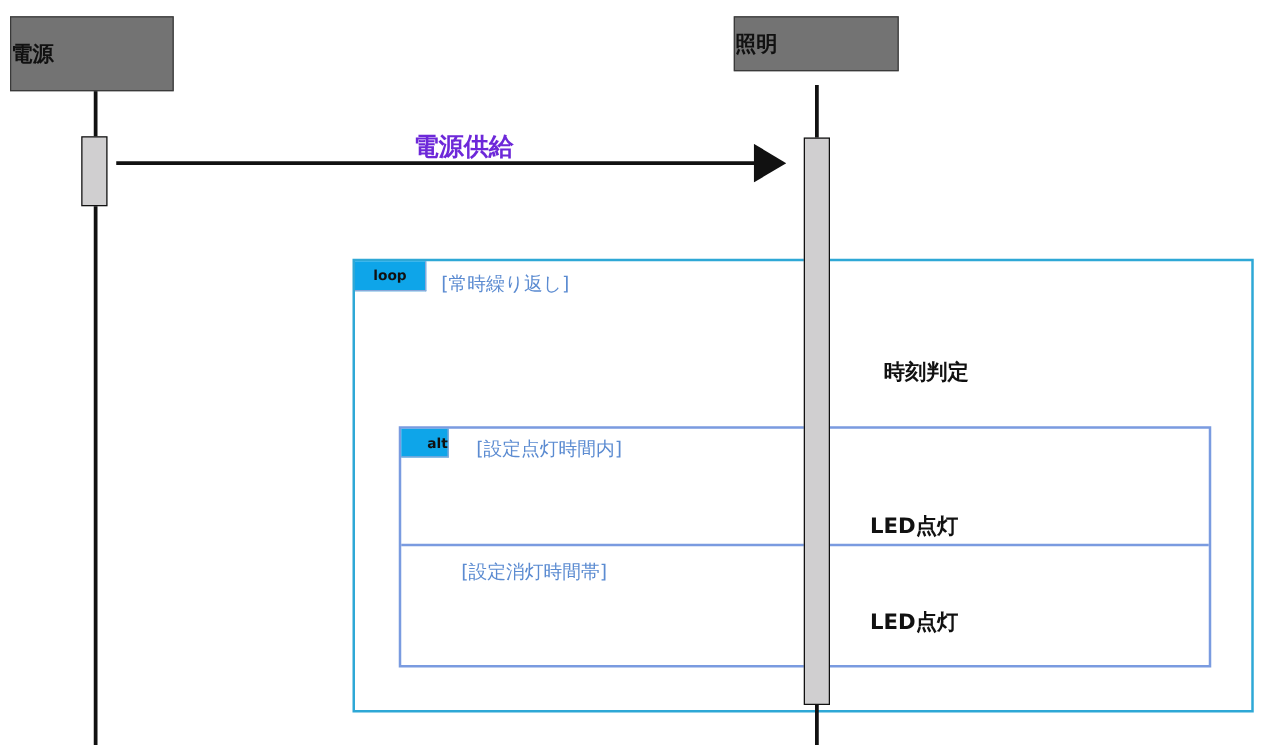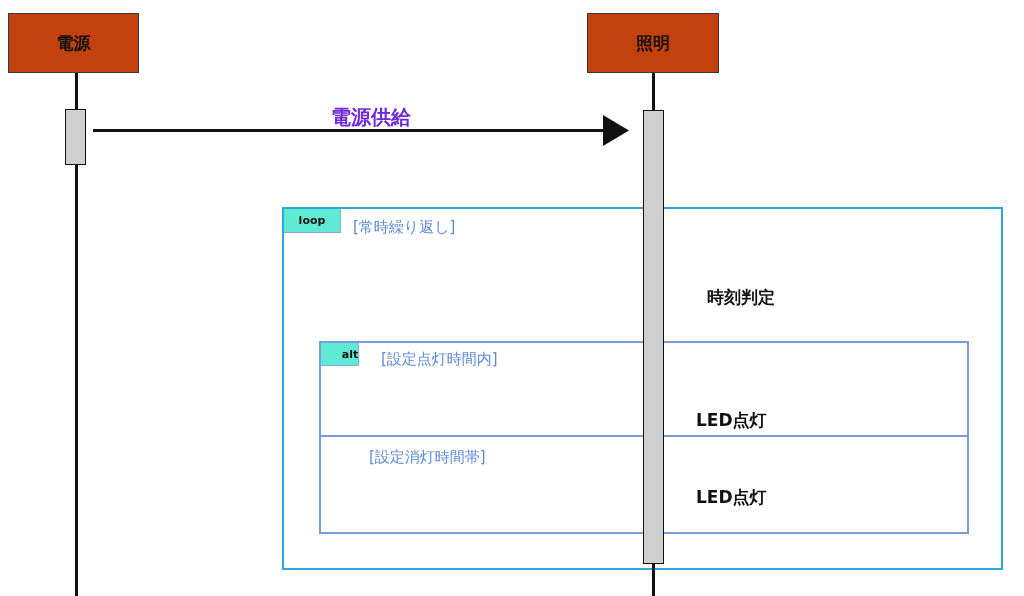--- a/index.html
+++ b/index.html
@@ -1,29 +1,29 @@
 <!DOCTYPE html>
 <html><head>
 <meta charset="utf-8">
 <style>
   html, body { margin: 0; padding: 0; background: #ffffff; }
   body { width: 1024px; height: 596px; position: relative; overflow: hidden;
          font-family: "DejaVu Sans", "Liberation Sans", sans-serif; }
   .abs { position: absolute; }
-  .actor { background: #c2410c; border: 1.5px solid #3a3a3a; box-sizing: border-box;
-           display: flex; align-items: center; justify-content: center;
+  .actor { background: #737373; border: 1.5px solid #3a3a3a; box-sizing: border-box;
+           display: flex; align-items: center; justify-content: flex-start;
            font-weight: bold; font-size: 17px; color: #111; }
   .lifeline { background: #111; width: 3px; }
   .activation { background: #d0cfd0; border: 1.5px solid #111; box-sizing: border-box; }
   .msg-line { background: #111; height: 3px; }
   .msg-label { font-weight: bold; font-size: 20px; color: #6d28d9; white-space: nowrap; }
   .frame { box-sizing: border-box; }
   .frame-loop { border: 2px solid #2ea8d6; }
   .frame-alt { border: 2px solid #7a9be0; }
-  .frame-tag { background: #5eead4; border-right: 1px solid #8aa8d8; border-bottom: 1px solid #8aa8d8;
+  .frame-tag { background: #0ea5e9; border-right: 1px solid #8aa8d8; border-bottom: 1px solid #8aa8d8;
                font-weight: bold; font-size: 11px; color: #111; box-sizing: border-box;
                display: flex; align-items: center; justify-content: center; text-align: right; }
   .guard { color: #5b8bd1; font-size: 15px; white-space: nowrap; }
   .note { font-weight: bold; font-size: 17px; color: #111; white-space: nowrap; padding-left: 28px; }
   .divider { background: #7a9be0; height: 2px; }
 </style>
 </head>
 <body>
 
 <div class="abs frame frame-loop" style="left:282px; top:207px; width:721px; height:363px;">
@@ -37,21 +37,21 @@
   <div class="abs divider" style="left:0; top:92px; width:646px;"></div>
   <div class="abs guard" style="left:48px; top:105px;">[設定消灯時間帯]</div>
 </div>
 
 <div class="abs lifeline" style="left:75px; top:68px; height:528px;"></div>
 <div class="abs lifeline" style="left:652px; top:68px; height:528px;"></div>
 
 <div class="abs actor" style="left:8px; top:13px; width:131px; height:60px;">
   <span>電源</span>
 </div>
-<div class="abs actor" style="left:587px; top:13px; width:132px; height:60px;">
+<div class="abs actor" style="left:587px; top:13px; width:132px; height:44px;">
   <span>照明</span>
 </div>
 
 <div class="abs activation" style="left:65px; top:109px; width:21px; height:56px;"></div>
 <div class="abs activation" style="left:643px; top:110px; width:21px; height:454px;"></div>
 
 <div class="abs msg-line" style="left:93px; top:129px; width:520px;"></div>
 <svg class="abs" style="left:603px; top:115px;" width="26" height="31" viewBox="0 0 26 31">
   <polygon points="0,0 26,15.5 0,31" fill="#111"></polygon>
 </svg>

